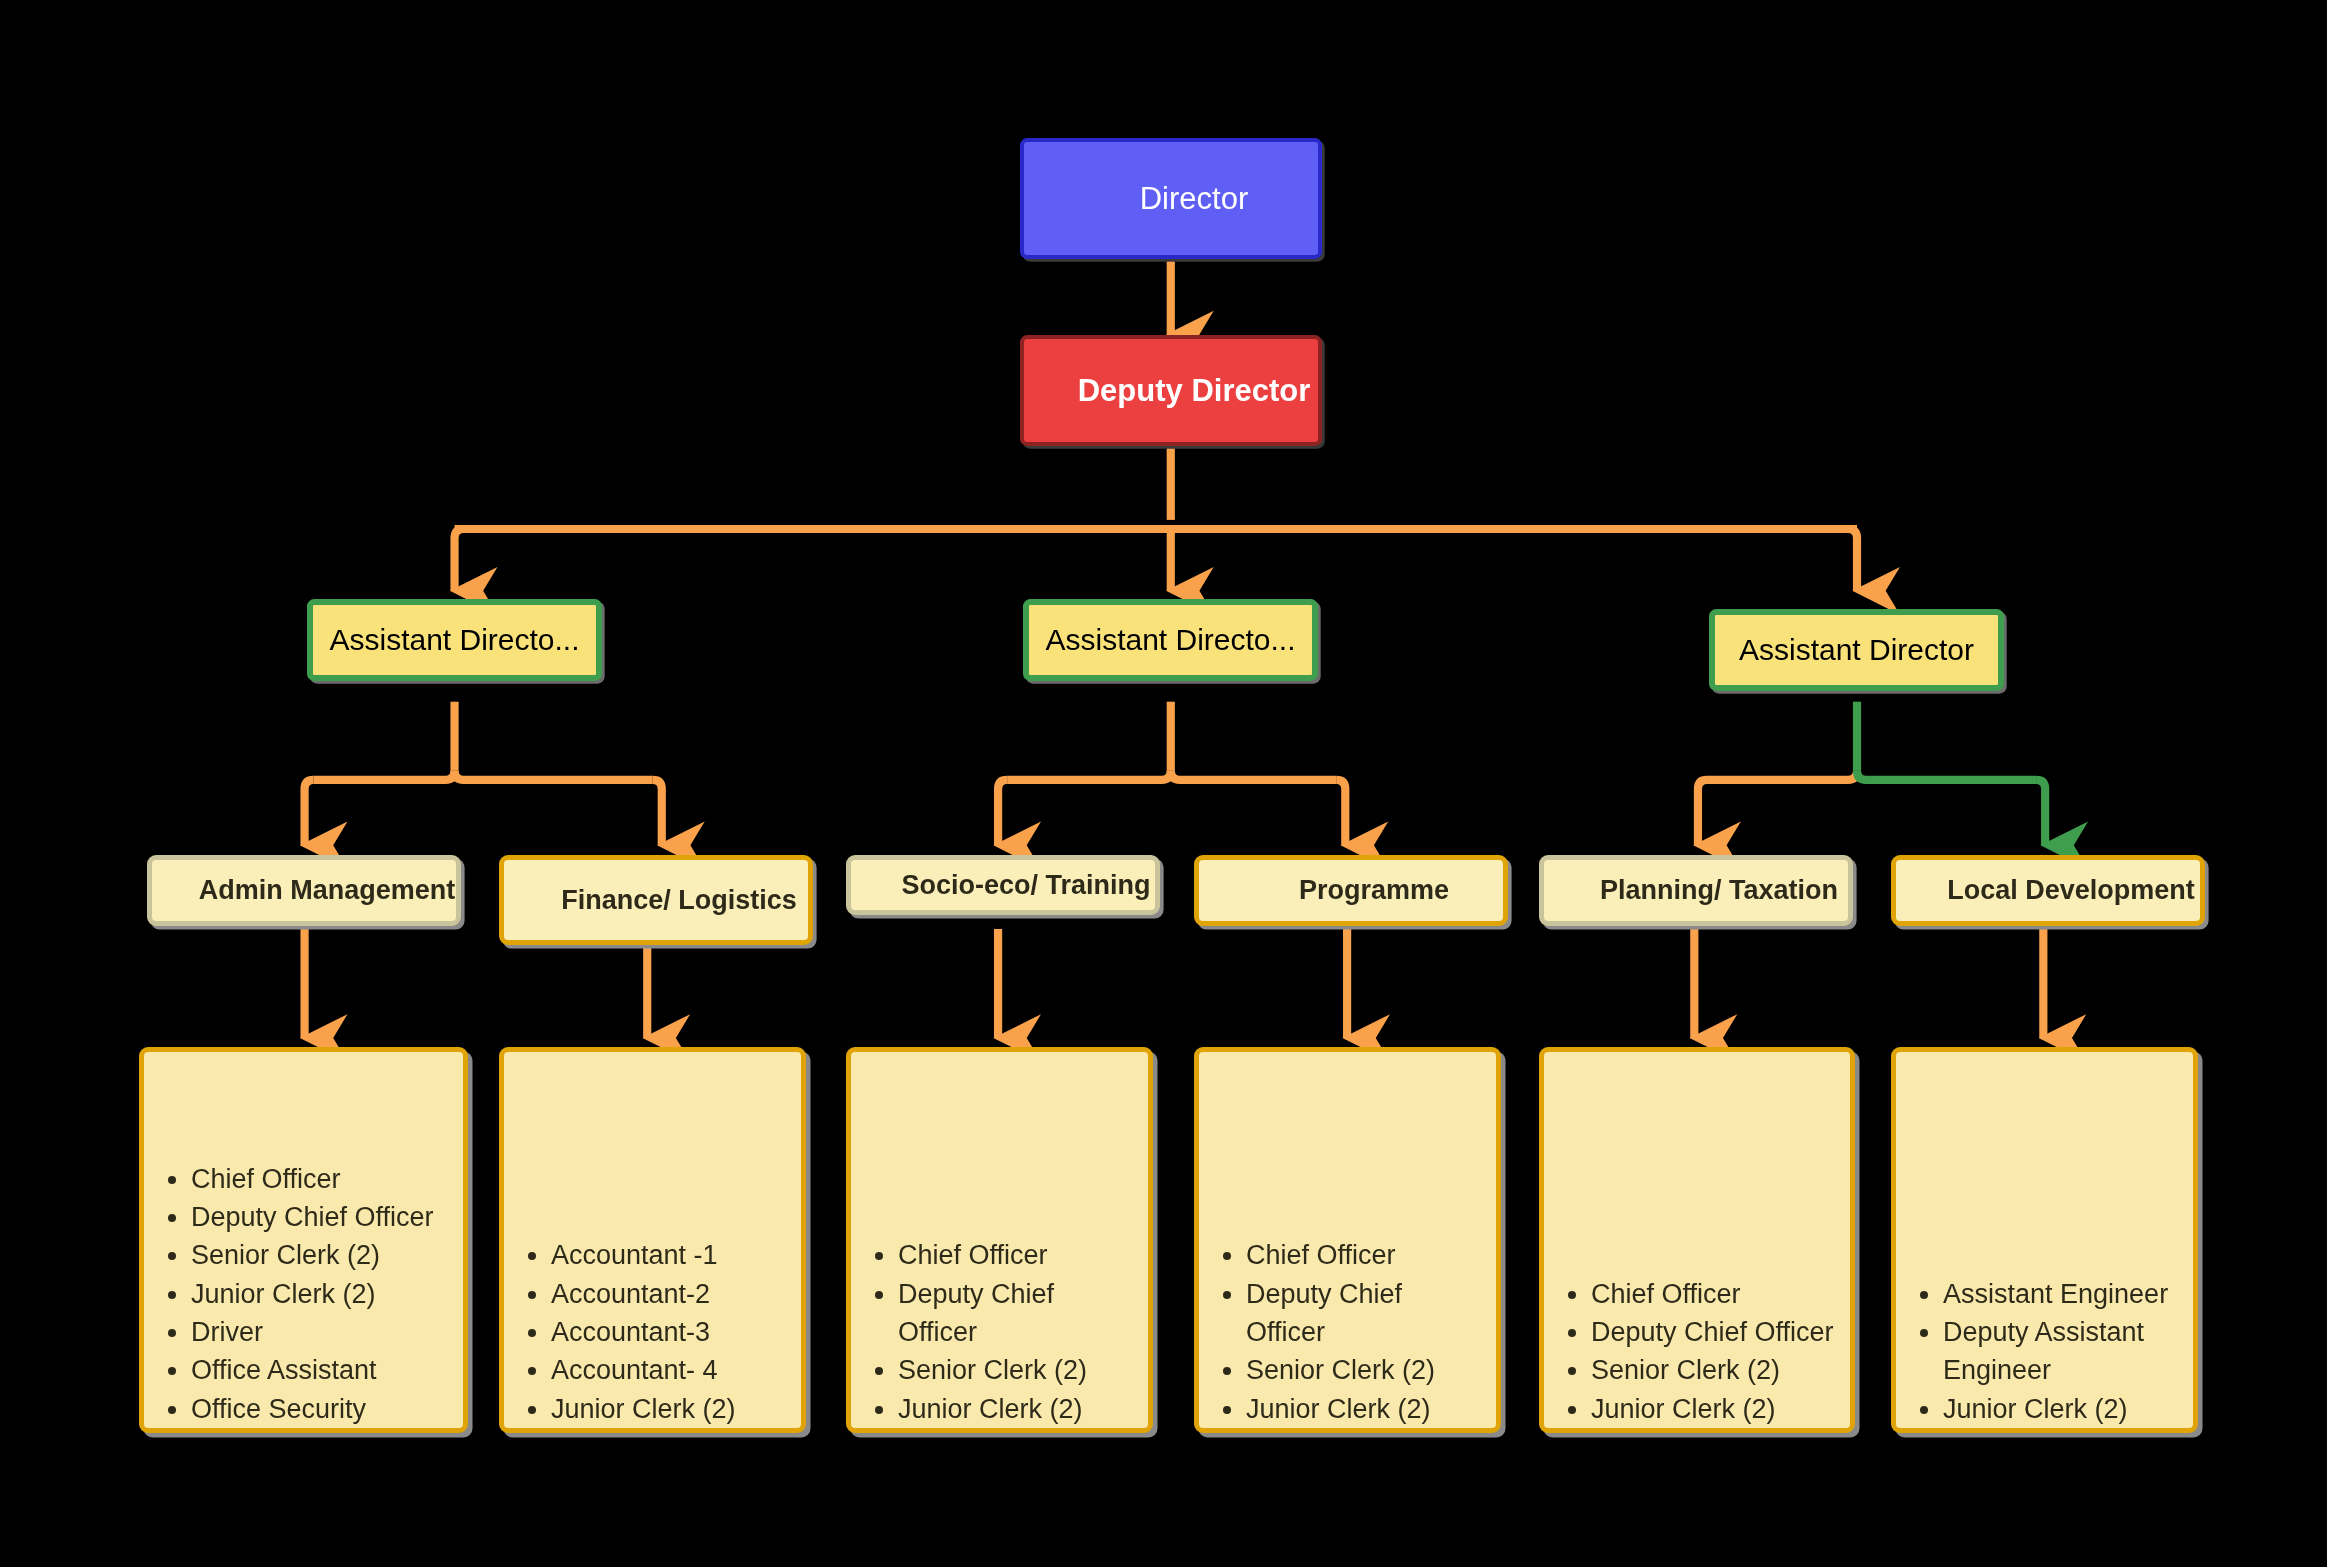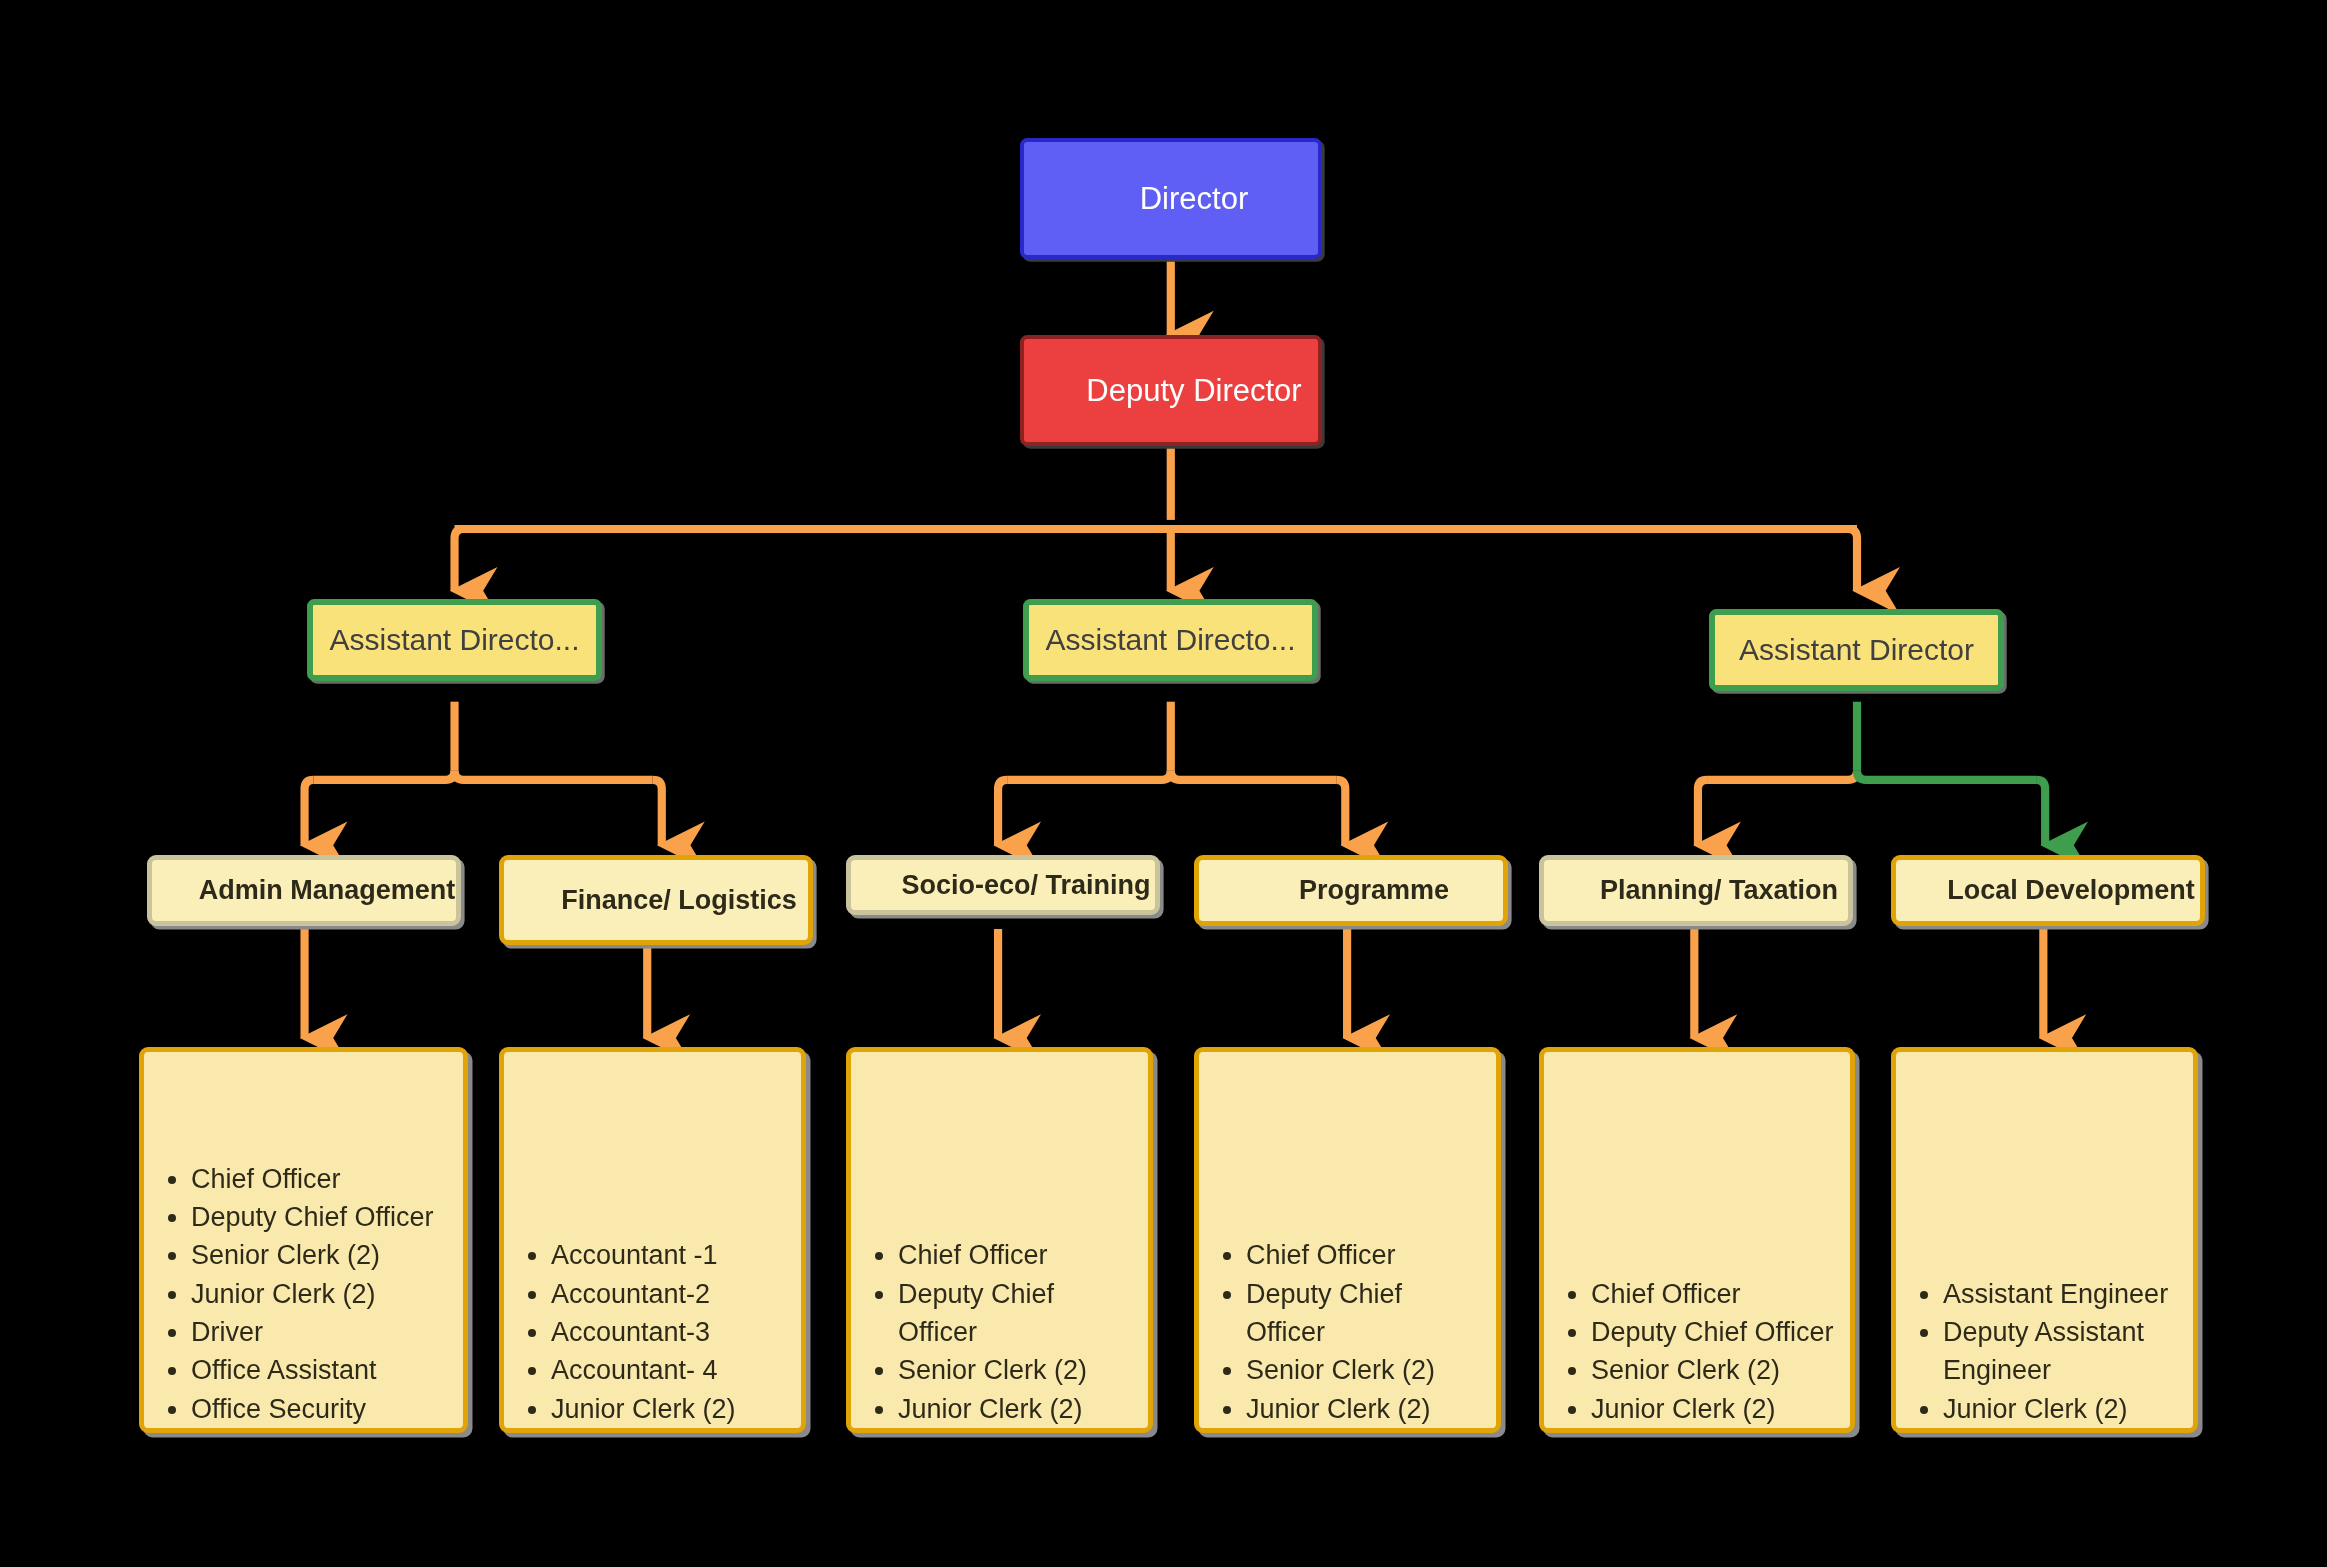--- a/index.html
+++ b/index.html
@@ -54,21 +54,21 @@
     background: #ec4040;
     border: 4.5px solid #8d2222;
     color: #ffffff;
     font-size: 31px;
     box-shadow: 2.7px 2.7px 0 0 #3a3a3a;
   }
   
   .n-assist {
     background: #fae27a;
     border: 6.4px solid #3f9e4d;
-    color: #404040;
+    color: #000000;
     font-size: 30px;
     box-shadow: 2.7px 2.7px 0 0 #6b6b6b;
     padding: 0 12.7px;
   }
   .n-assist .label {
     white-space: nowrap;
     overflow: hidden;
     text-overflow: ellipsis;
     max-width: 100%;
     display: block;
@@ -169,21 +169,21 @@
       <path d="M 1482 1022 L 1482 1142" marker-end="url(#arrow-orange)"></path>
       <path d="M 1864 1022 L 1864 1142" marker-end="url(#arrow-orange)"></path>
       <path d="M 2248 1022 L 2248 1142" marker-end="url(#arrow-orange)"></path>
     </g>
   </svg>
 
   <div class="node n-director" style="left:1020px; top:138px; width:302px; height:121px;">
     <span class="label">Director</span>
   </div>
 
-  <div class="node n-deputy" style="left:1020px; top:335px; width:302px; height:111px;">
+  <div class="node n-deputy" style="left:1020px; top:335px; width:302px; height:111px;font-weight:bold;">
     <span class="label">Deputy Director</span>
   </div>
 
   <div class="node n-assist" style="left:307px; top:599px; width:295px; height:82px;">
     <span class="label">Assistant Directo...</span>
   </div>
   <div class="node n-assist" style="left:1023px; top:599px; width:295px; height:82px;">
     <span class="label">Assistant Directo...</span>
   </div>
   <div class="node n-assist" style="left:1709px; top:609px; width:295px; height:82px;">

